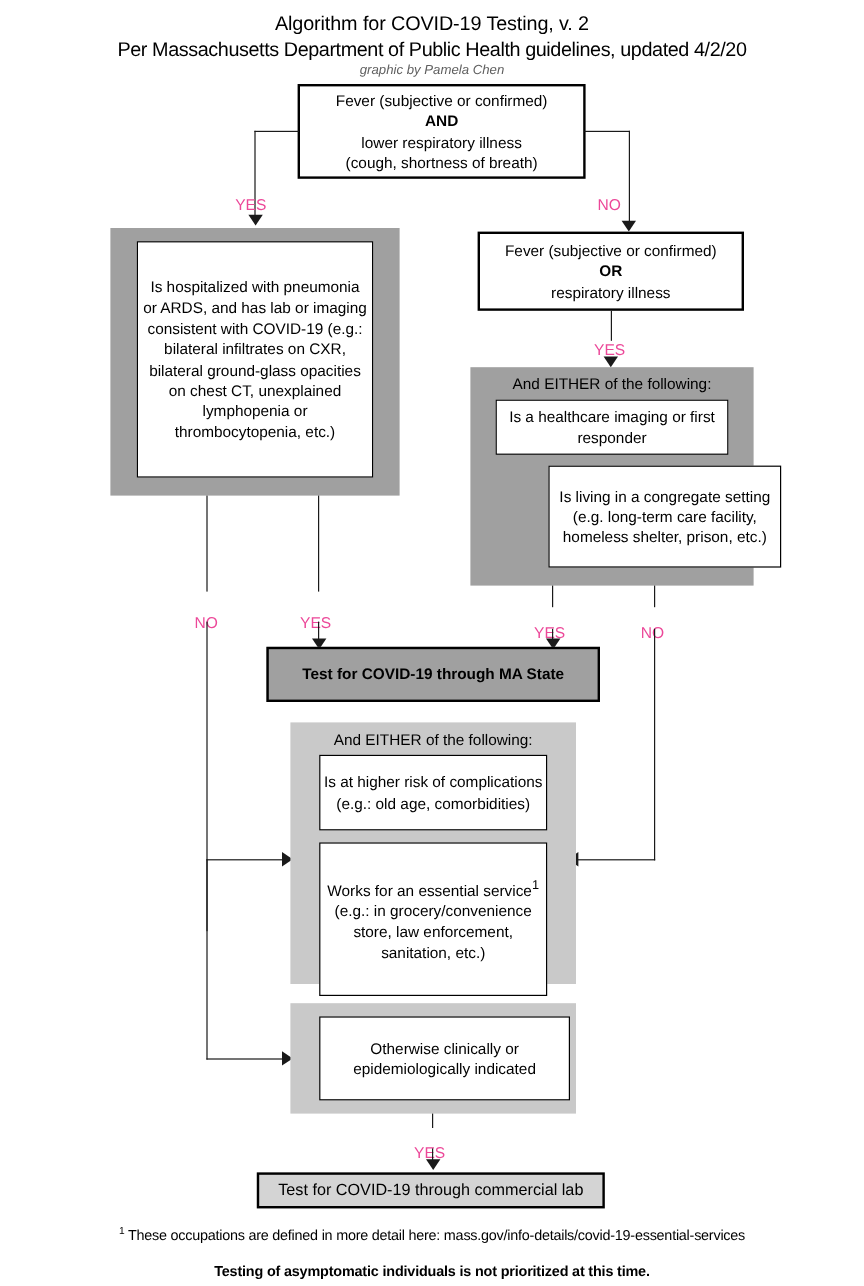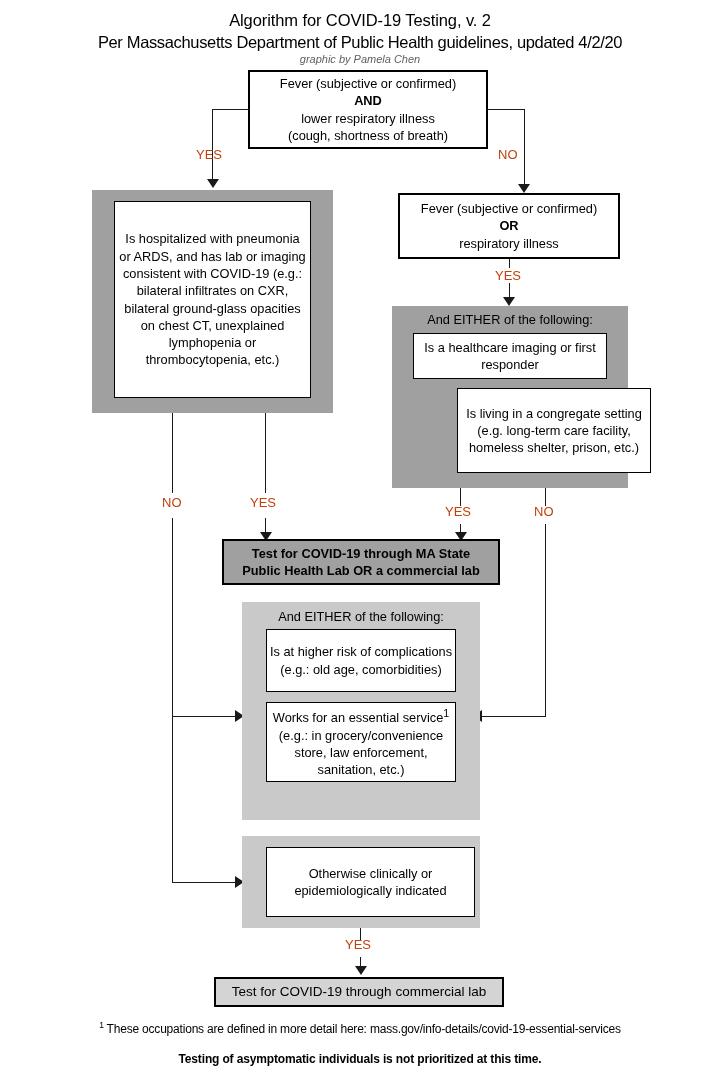--- a/index.html
+++ b/index.html
@@ -111,22 +111,23 @@
   .arrow-left {
     position: absolute;
     width: 0; height: 0;
     border-top: 6px solid transparent;
     border-bottom: 6px solid transparent;
     border-right: 9px solid #1a1a1a;
   }
   .edge-label {
     position: absolute;
     font-size: 13px;
-    color: #c2410c;
+    color: #ec4899;
     white-space: nowrap;
+    margin-top: 16px;
   }
 
   
   .footnote {
     position: absolute;
     left: 0; top: 1020px;
     width: 720px;
     text-align: center;
     font-size: 12px;
     letter-spacing: -0.2px;
@@ -231,30 +232,29 @@
 
   <div class="vline" style="left:545px; top:488px; height:18px;"></div>
   <div class="edge-label" style="left:534px; top:504px;">NO</div>
   <div class="vline" style="left:545px; top:524px; height:193px;"></div>
   <div class="hline" style="left:481px; top:716px; width:65px;"></div>
   <div class="arrow-left" style="left:473px; top:710.4px;"></div>
 
   <div class="node box-test-dark t13b" style="left:222px; top:539px; width:278px; height:46px;">
     <span class="txt">
       <span>Test for COVID-19 through MA State</span><br>
-      <span>Public Health Lab OR a commercial lab</span>
     </span>
   </div>
 
   <div class="grp-light" style="position:absolute; left:242px; top:602px; width:238px; height:218px;"></div>
   <div class="grp-head" style="top:609px; left:242px; width:238px;">And EITHER of the following:</div>
   <div class="node box-white t13" style="left:266px; top:629px; width:190px; height:63px;align-items:center;">
     <span class="txt">Is at higher risk of complications (e.g.: old age, comorbidities)</span>
   </div>
-  <div class="node box-white t13" style="left:266px; top:702px; width:190px; height:80px;">
+  <div class="node box-white t13" style="left:266px; top:702px; width:190px; height:128px;">
     <span class="txt">
       <span>Works for an essential service</span><sup>1</sup><span> (e.g.: in grocery/convenience store, law enforcement, sanitation, etc.)</span>
     </span>
   </div>
 
   <div class="grp-light" style="position:absolute; left:242px; top:836px; width:238px; height:92px;"></div>
   <div class="node box-white t13" style="left:266px; top:847px; width:209px; height:70px;">
     <span class="txt">Otherwise clinically or epidemiologically indicated</span>
   </div>
 

